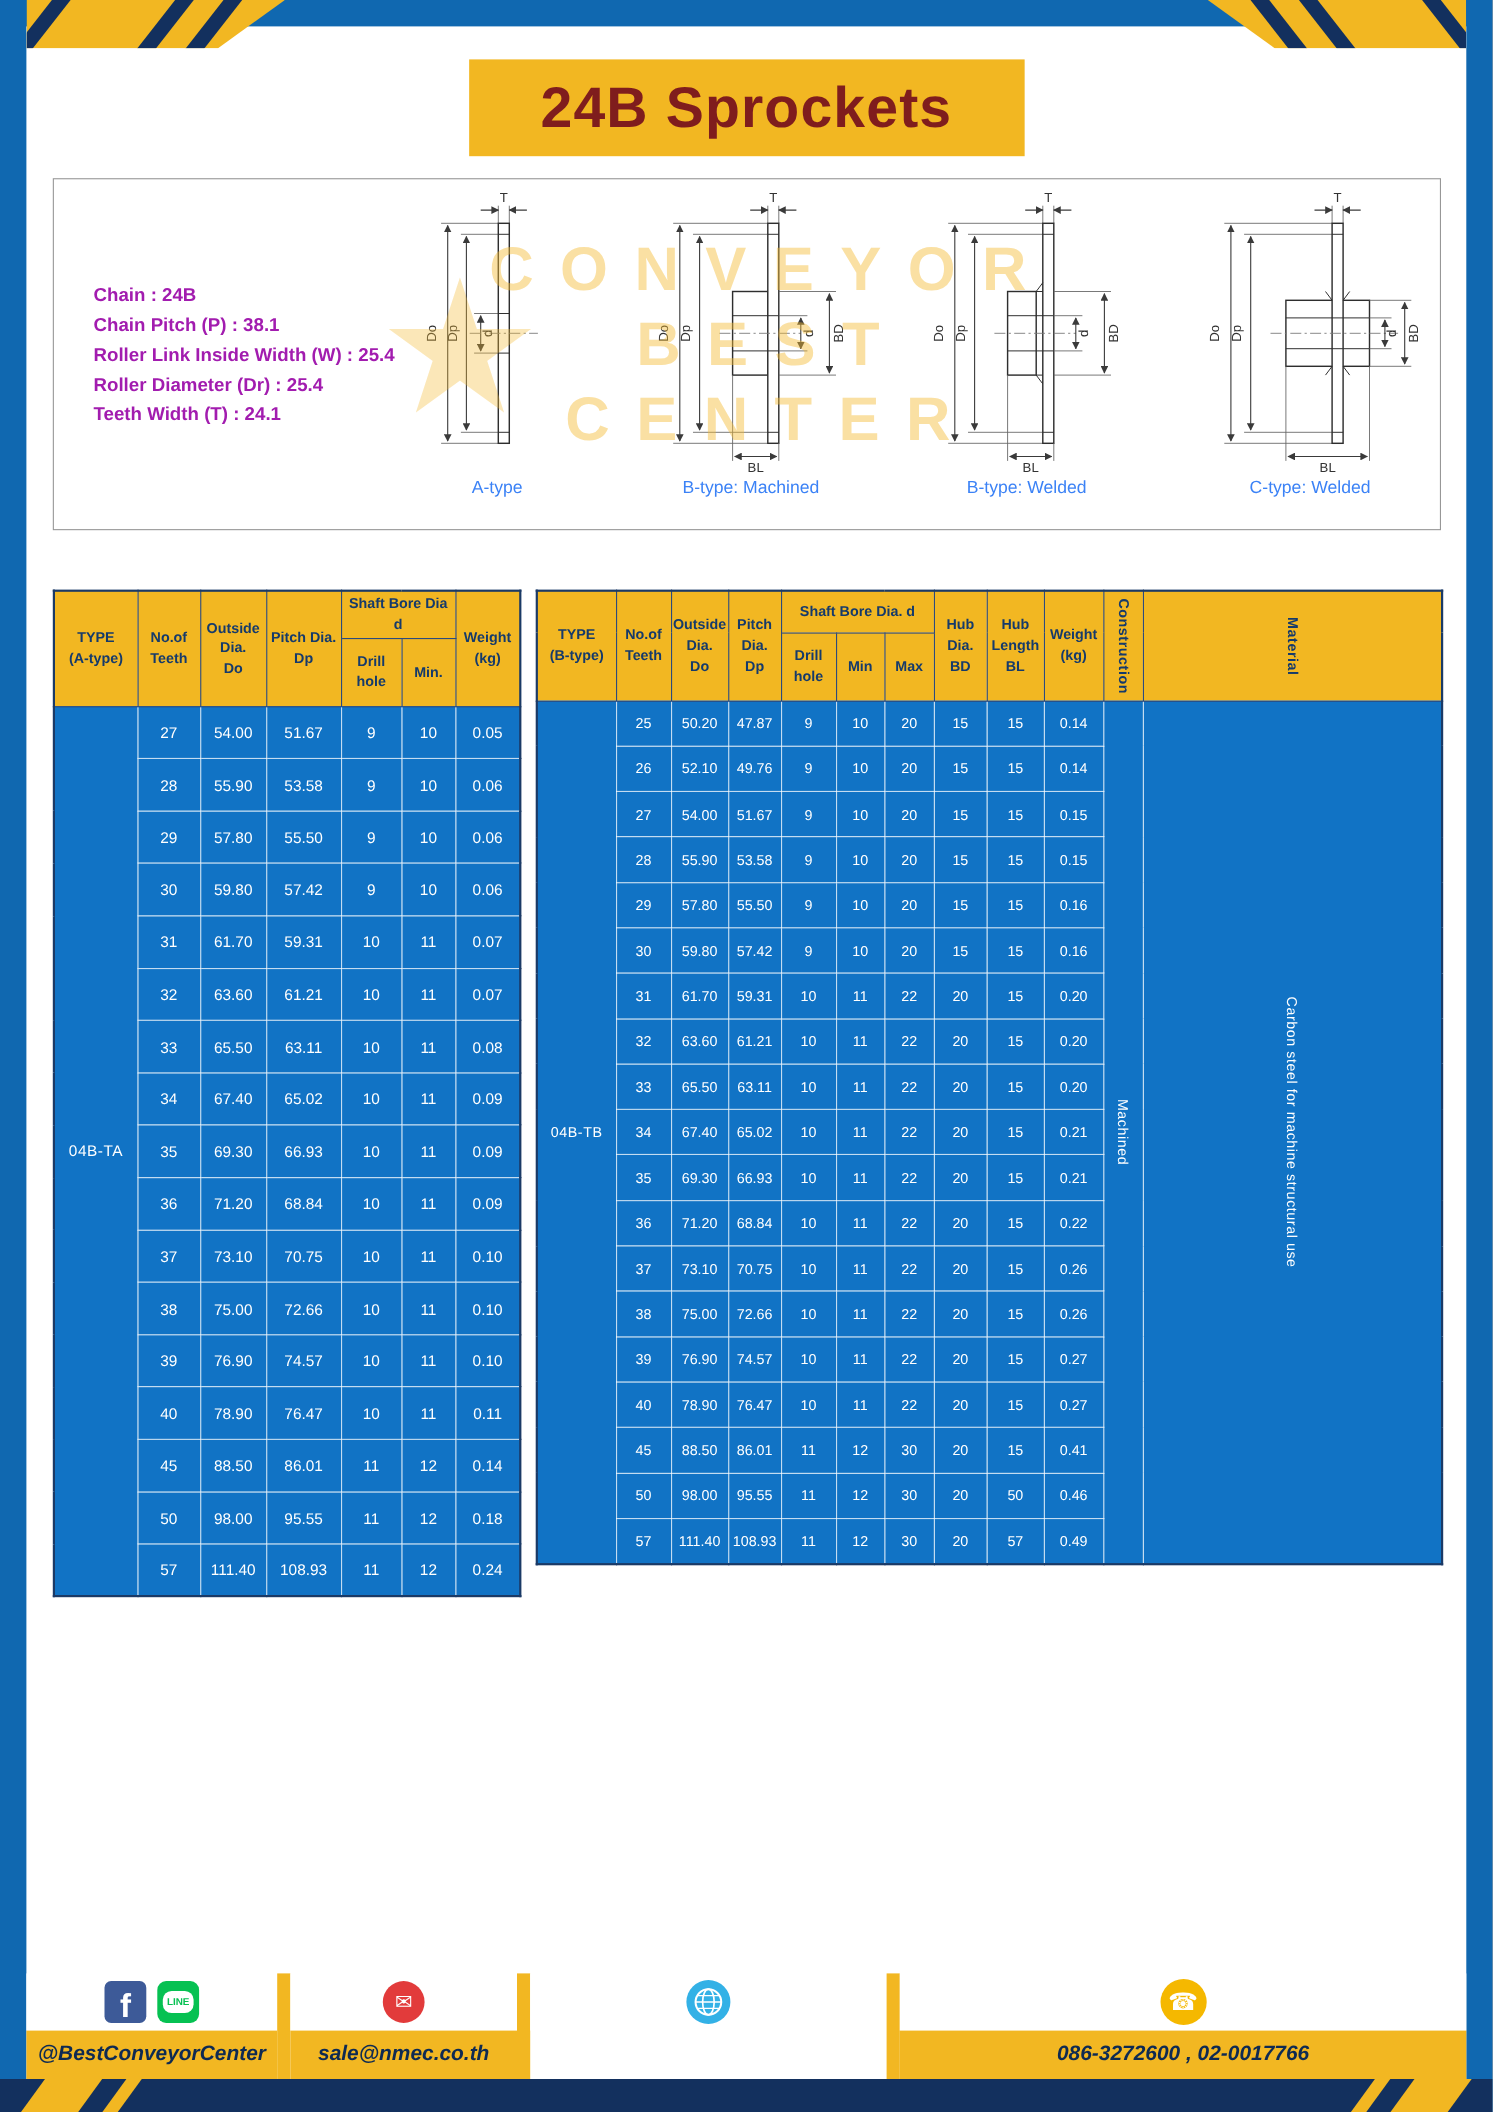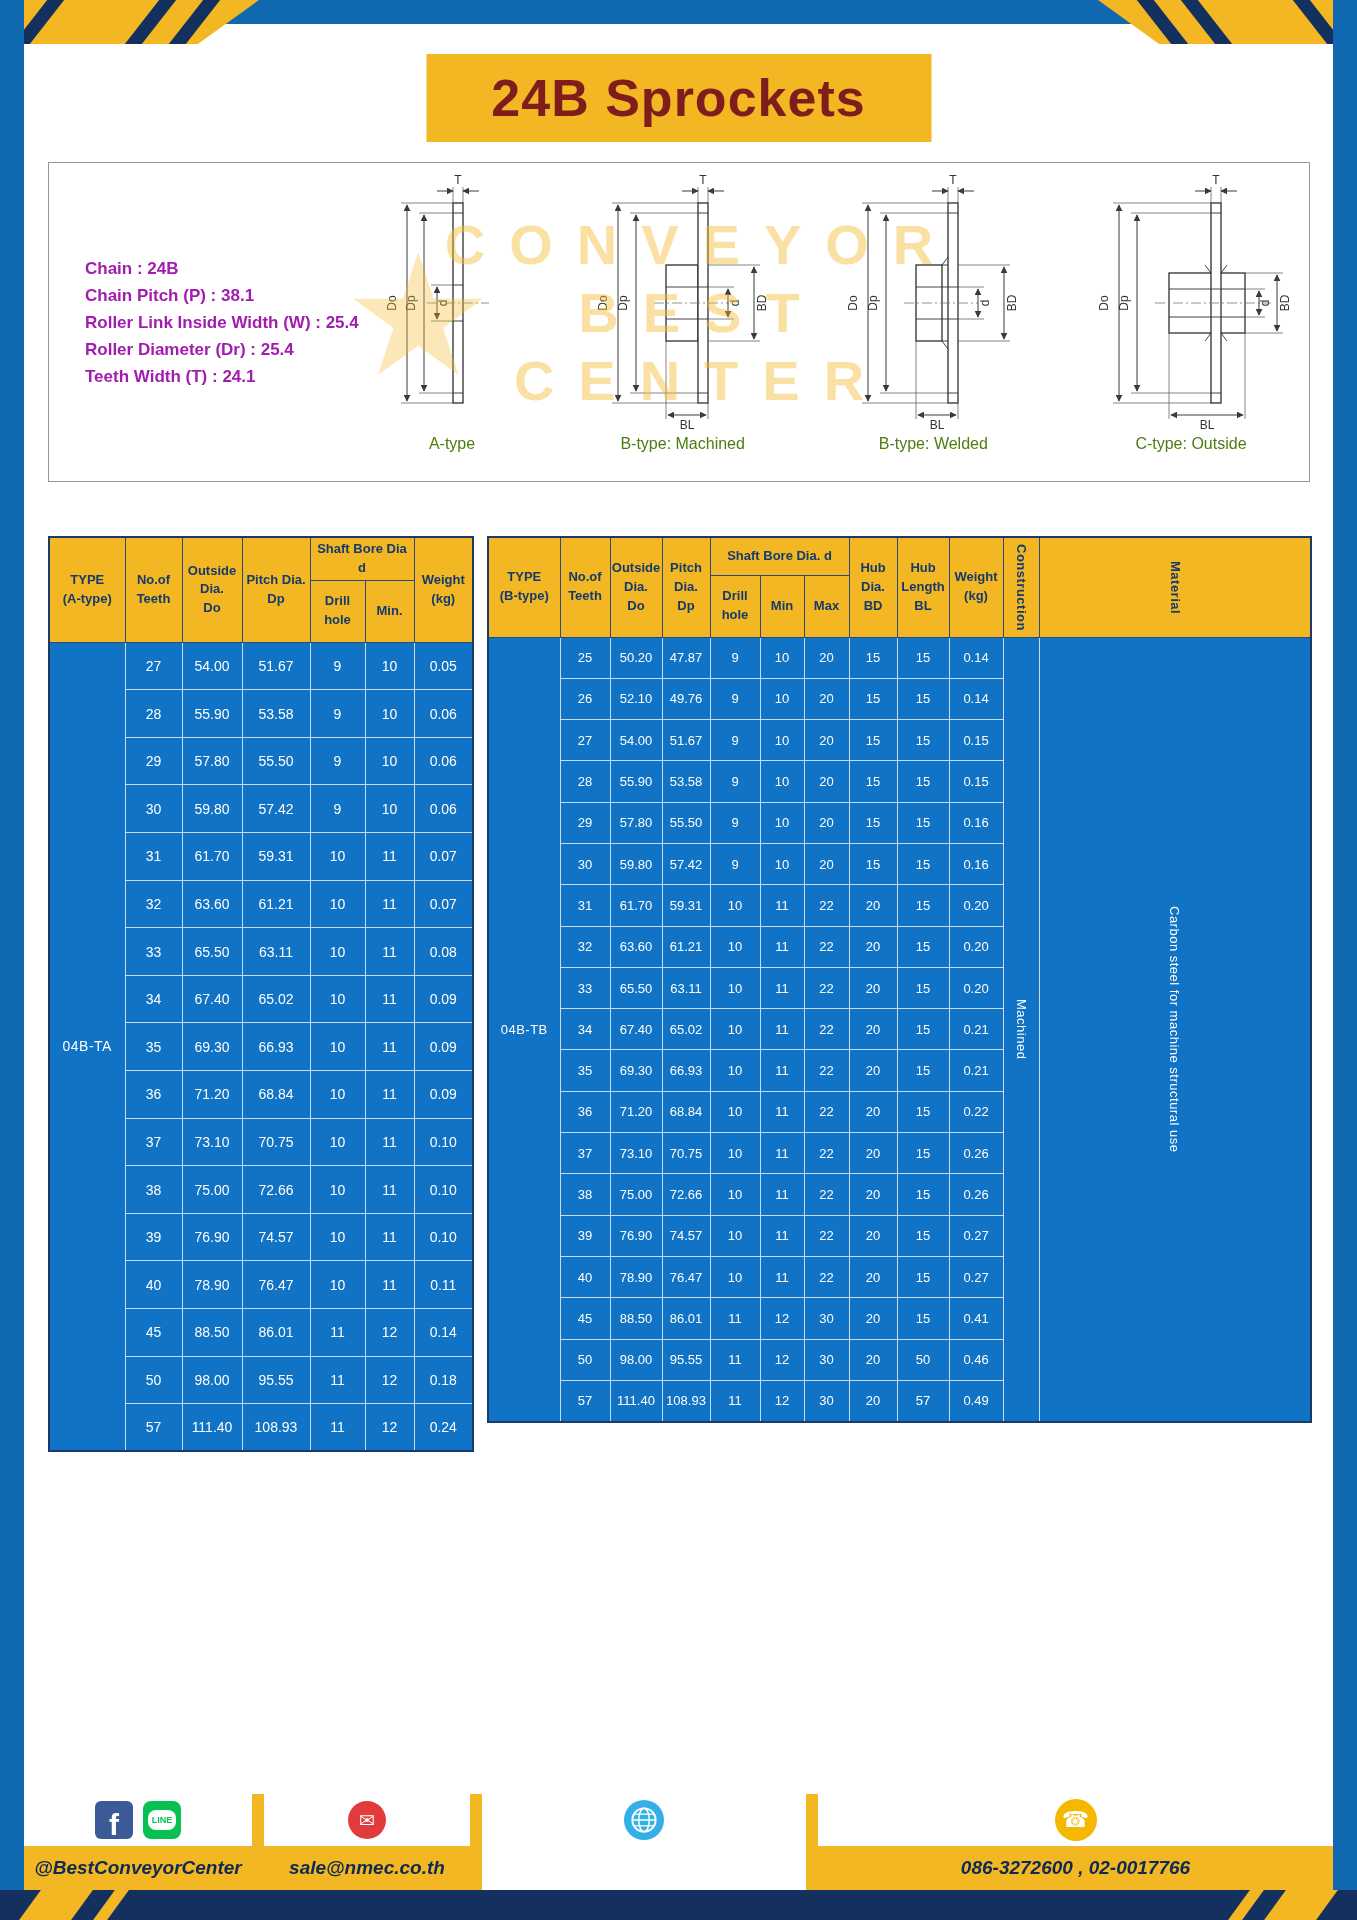--- a/index.html
+++ b/index.html
@@ -21,21 +21,21 @@
 
   
   .diagram-panel { position:absolute; left:24px; top:138px; width:1262px; height:320px; background:#fff;
     border:1.5px solid #979797; }
   .spec-block { position:absolute; left:36px; top:92px; }
   .spec-line { font-size:17px; font-weight:bold; color:#a21caf; line-height:27px; white-space:pre; }
 
   .diagrams-row { position:absolute; left:318px; top:10px; right:6px; height:300px; display:flex; justify-content:space-between; }
   .diag-slot { display:flex; flex-direction:column; align-items:center; }
   .diag-svg { display:block; }
-  .diag-caption { font-size:16px; color:#4d7c0f; margin-top:2px; }
+  .diag-caption { font-size:16px; color:#3b82f6; margin-top:2px; }
 
   .ext  { stroke:#666; stroke-width:0.8; }
   .dim  { stroke:#3a3a3a; stroke-width:1; }
   .part { stroke:#2e2e2e; stroke-width:1.3; fill:#ffffff; }
   .thin { stroke:#2e2e2e; stroke-width:0.9; }
   .cl   { stroke:#777; stroke-width:0.8; stroke-dasharray:10 3 2 3; }
   .dl   { font-size:12px; fill:#333; font-family:"Liberation Sans",sans-serif; }
 
   .watermark { position:absolute; left:392px; top:48px; width:520px; text-align:center;
     color:rgba(243,186,52,0.45); font-weight:bold; pointer-events:none; z-index:3; }
@@ -266,21 +266,21 @@
             <line x1="90" y1="160" x2="90" y2="246" class="ext"></line>
               <line x1="166" y1="160" x2="166" y2="246" class="ext"></line>
             <line x1="92" y1="242" x2="164" y2="242" class="dim" marker-start="url(#arw)" marker-end="url(#arw)"></line>
             <text x="137" y="11" text-anchor="middle" class="dl">T</text>
             <text x="29" y="130" text-anchor="middle" transform="rotate(-90 29 130)" class="dl">Do</text>
             <text x="49" y="130" text-anchor="middle" transform="rotate(-90 49 130)" class="dl">Dp</text>
             <text x="190" y="130" text-anchor="middle" transform="rotate(-90 190 130)" class="dl">d</text>
             <text x="210" y="130" text-anchor="middle" transform="rotate(-90 210 130)" class="dl">BD</text>
             <text x="128" y="256" text-anchor="middle" class="dl">BL</text>
           </svg>
-          <div class="diag-caption">C-type: Outside</div>
+          <div class="diag-caption">C-type: Welded</div>
         </div>
       </div>
 
       <div class="watermark">
         <span class="wstar">★</span>
         <div class="wl">CONVEYOR</div>
         <div class="wl">BEST</div>
         <div class="wl">CENTER</div>
       </div>
     </div>

